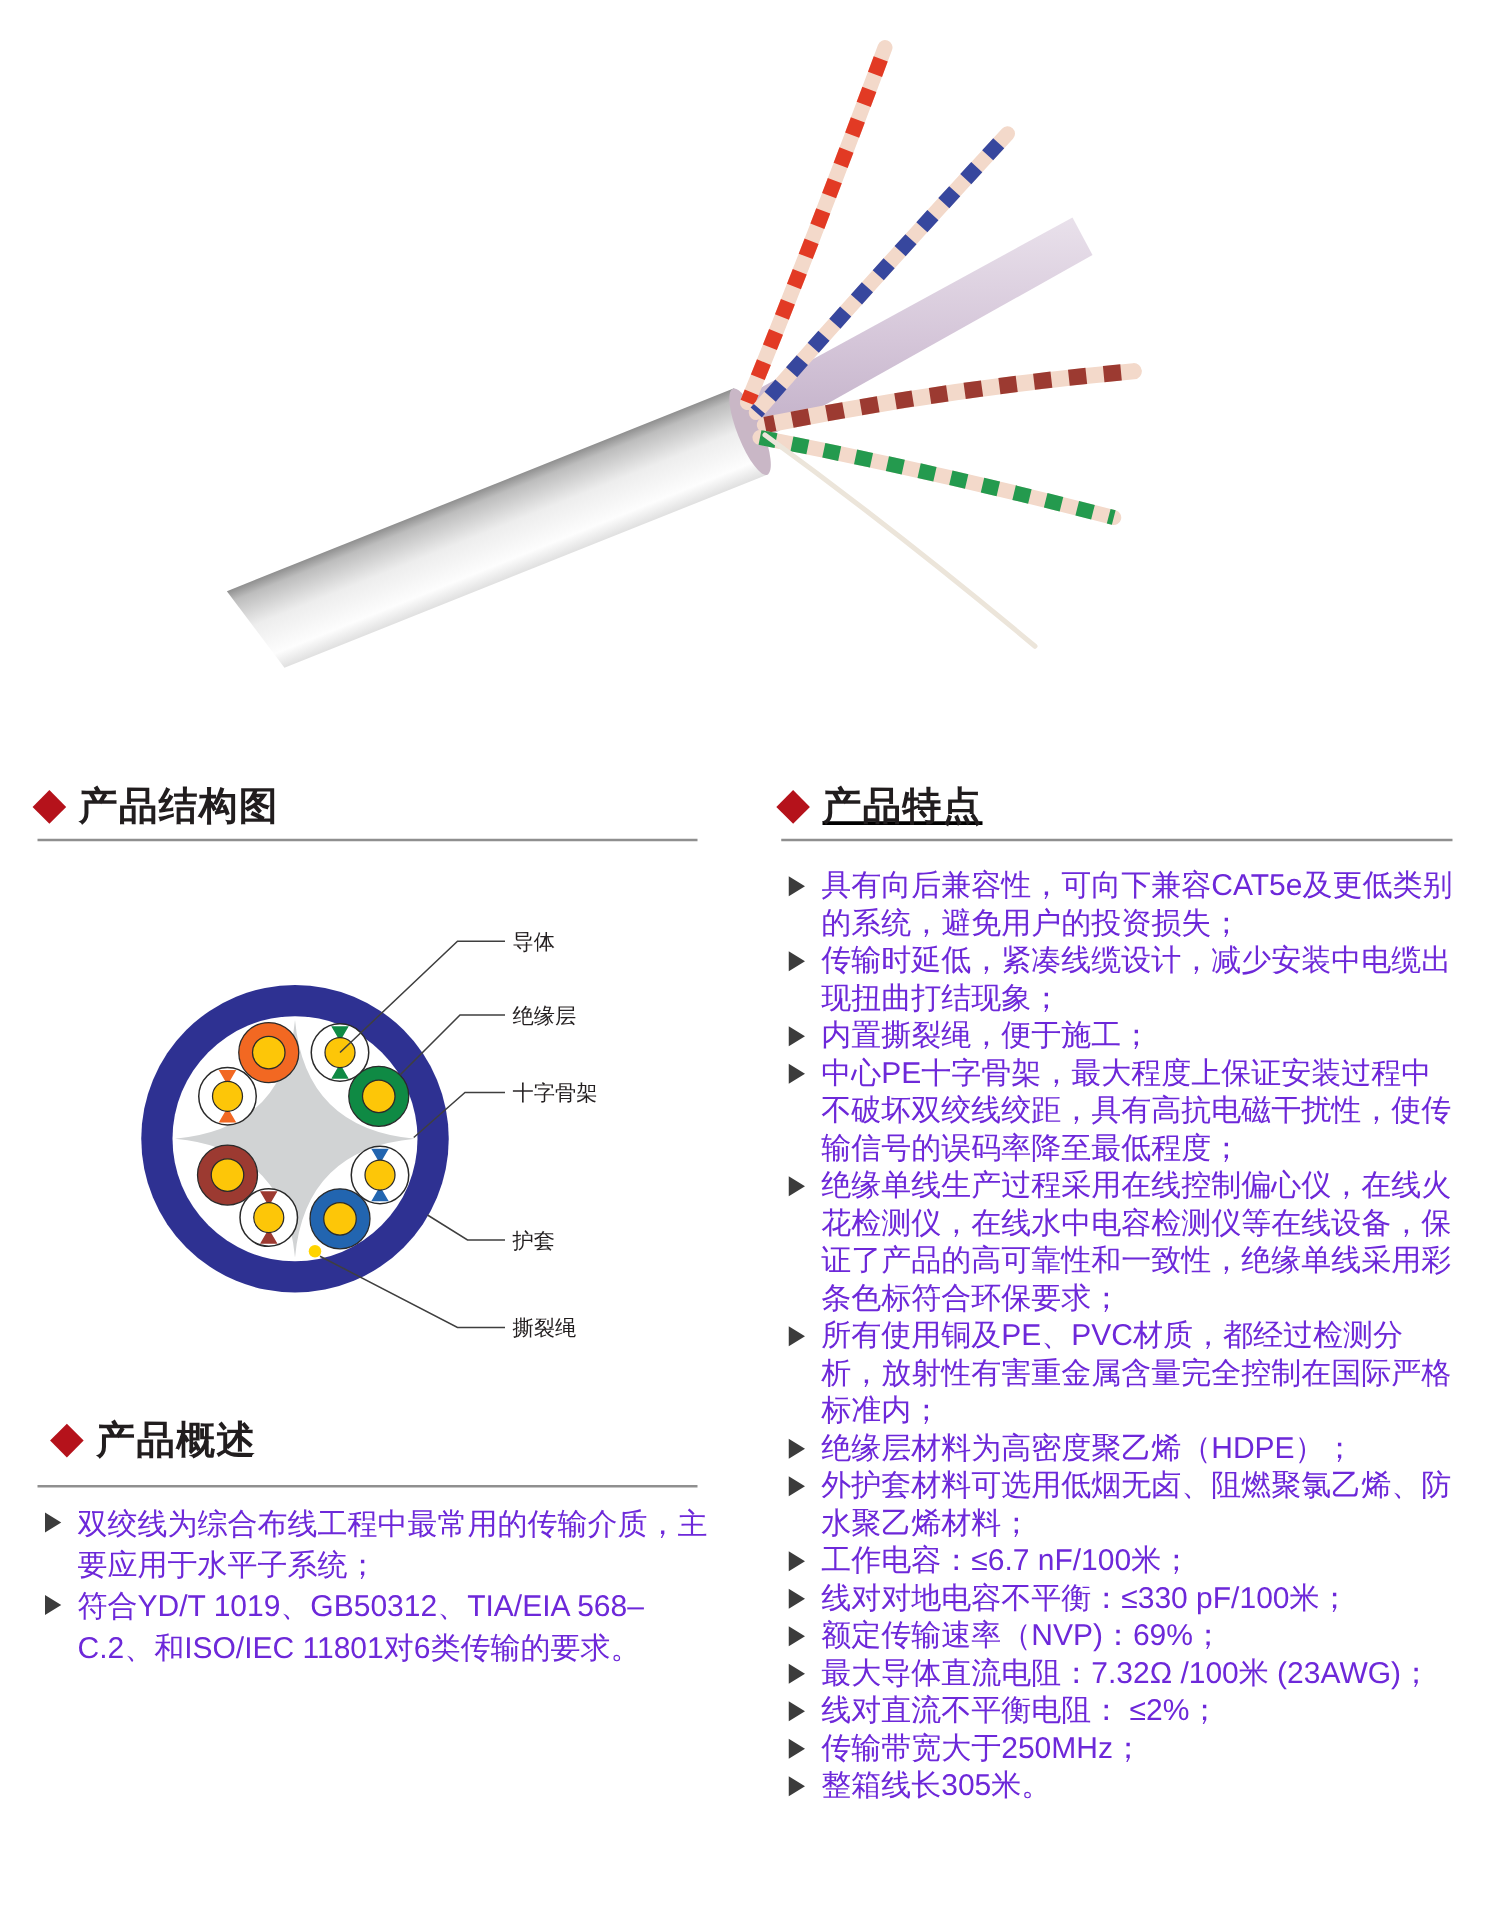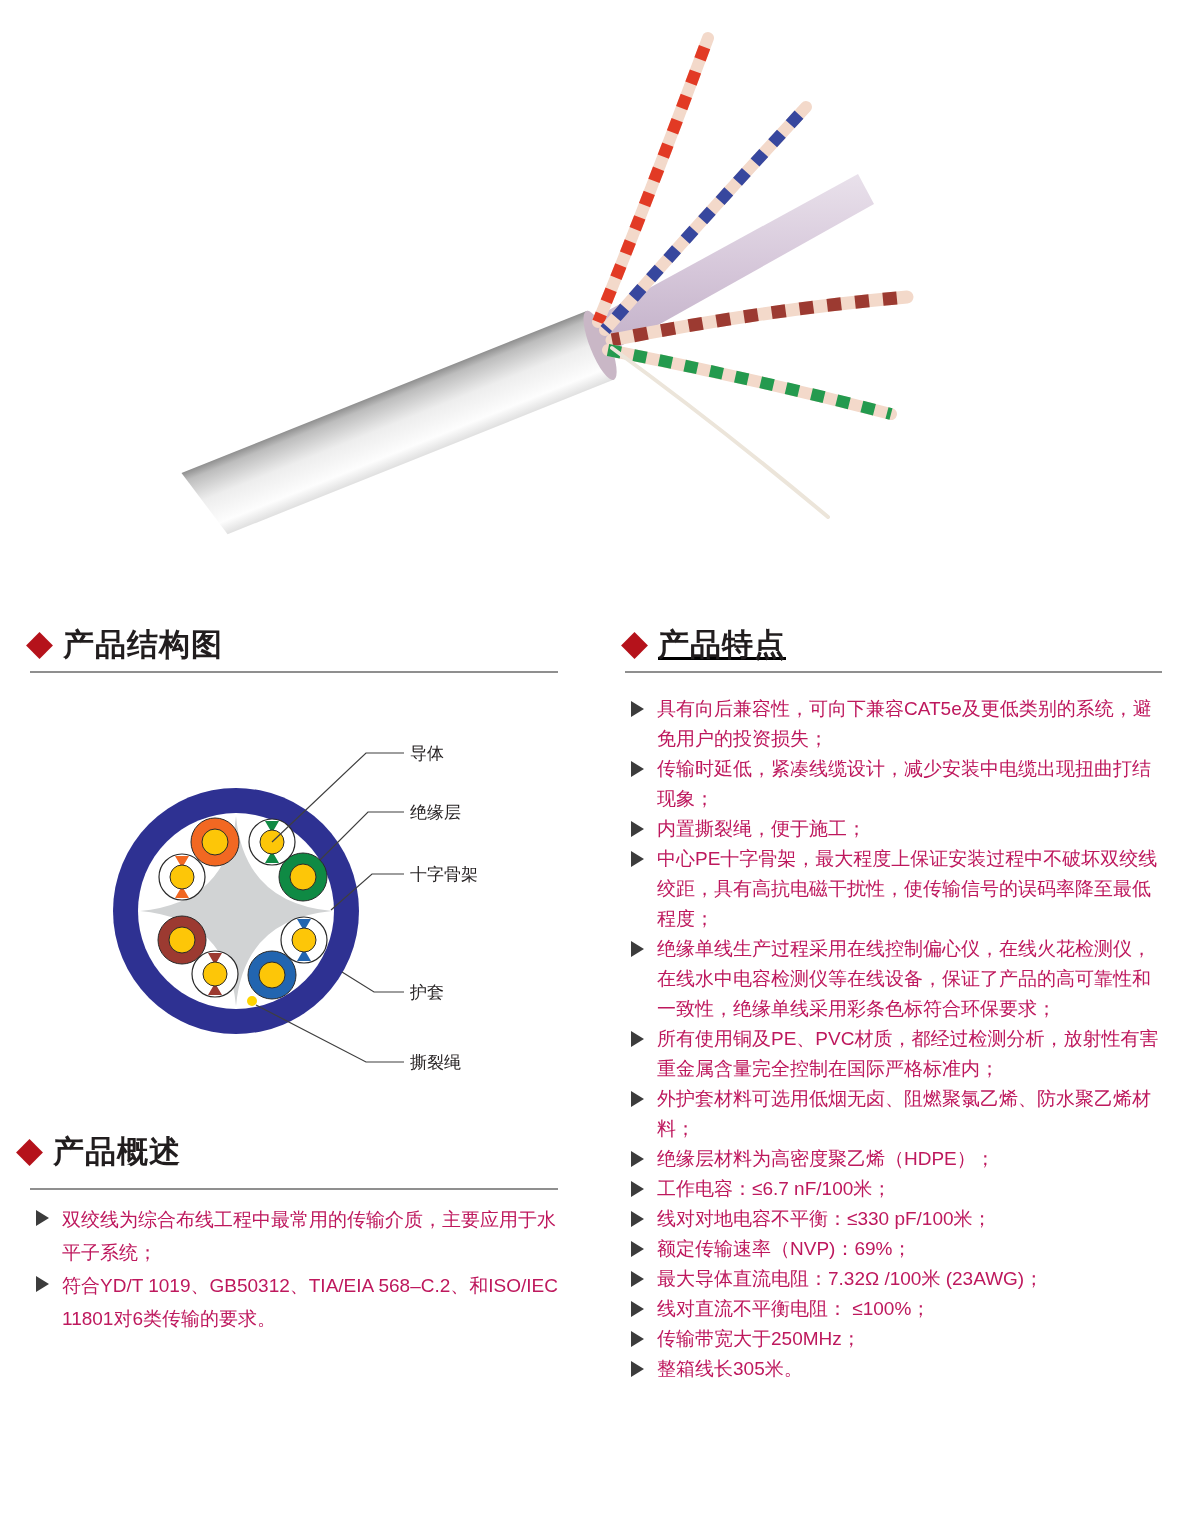--- a/index.html
+++ b/index.html
@@ -17,27 +17,27 @@
   .rule{position:absolute;height:2px;background:#8f8f8f;}
   ul.blist{list-style:none;margin:0;padding:0;position:absolute;}
   ul.blist li{display:flex;align-items:flex-start;}
   ul.blist .tri{
     width:0;height:0;flex:none;
     border-left:13px solid #3c3c3c;
     border-top:8px solid transparent;
     border-bottom:8px solid transparent;
     margin:7px 13px 0 6px;
   }
-  ul.blist .txt{color:#be185d;font-size:19px;}
+  ul.blist .txt{color:#6d28d9;font-size:24px;}
   #features-list{left:625px;top:694px;width:552px;}
   #features-list .txt{line-height:30px;width:509px;}
   #overview-list{left:30px;top:1203px;width:545px;}
   #overview-list .txt{line-height:33px;width:504px;}
   #structure-head{left:30px;top:624px;text-align:center;}
-  #overview-head{left:20px;top:1131px;}
+  #overview-head{left:44px;top:1131px;}
   #features-head{left:625px;top:624px;text-decoration:underline;}
   #rule-structure{left:30px;top:671px;width:528px;}
   #rule-overview{left:30px;top:1188px;width:528px;}
   #rule-features{left:625px;top:671px;width:537px;}
   .dlabel{
     font-family:"DejaVu Serif","Liberation Serif",serif;
     font-size:17px;fill:#231f20;
   }
 </style>
 </head>
@@ -194,45 +194,45 @@
     <li>
       <span class="tri"></span>
       <span class="txt">绝缘单线生产过程采用在线控制偏心仪，在线火花检测仪，在线水中电容检测仪等在线设备，保证了产品的高可靠性和一致性，绝缘单线采用彩条色标符合环保要求；</span>
     </li>
     <li>
       <span class="tri"></span>
       <span class="txt">所有使用铜及PE、PVC材质，都经过检测分析，放射性有害重金属含量完全控制在国际严格标准内；</span>
     </li>
     <li>
       <span class="tri"></span>
+      <span class="txt">绝缘层材料为高密度聚乙烯（HDPE）；</span>
+    </li>
+    <li>
+      <span class="tri"></span>
       <span class="txt">外护套材料可选用低烟无卤、阻燃聚氯乙烯、防水聚乙烯材料；</span>
     </li>
     <li>
       <span class="tri"></span>
-      <span class="txt">绝缘层材料为高密度聚乙烯（HDPE）；</span>
-    </li>
-    <li>
-      <span class="tri"></span>
       <span class="txt">工作电容：≤6.7 nF/100米；</span>
     </li>
     <li>
       <span class="tri"></span>
       <span class="txt">线对对地电容不平衡：≤330 pF/100米；</span>
     </li>
     <li>
       <span class="tri"></span>
       <span class="txt">额定传输速率（NVP)：69%；</span>
     </li>
     <li>
       <span class="tri"></span>
       <span class="txt">最大导体直流电阻：7.32Ω /100米 (23AWG)；</span>
     </li>
     <li>
       <span class="tri"></span>
-      <span class="txt">线对直流不平衡电阻： ≤100%；</span>
+      <span class="txt">线对直流不平衡电阻： ≤2%；</span>
     </li>
     <li>
       <span class="tri"></span>
       <span class="txt">传输带宽大于250MHz；</span>
     </li>
     <li>
       <span class="tri"></span>
       <span class="txt">整箱线长305米。</span>
     </li>
   </ul>

